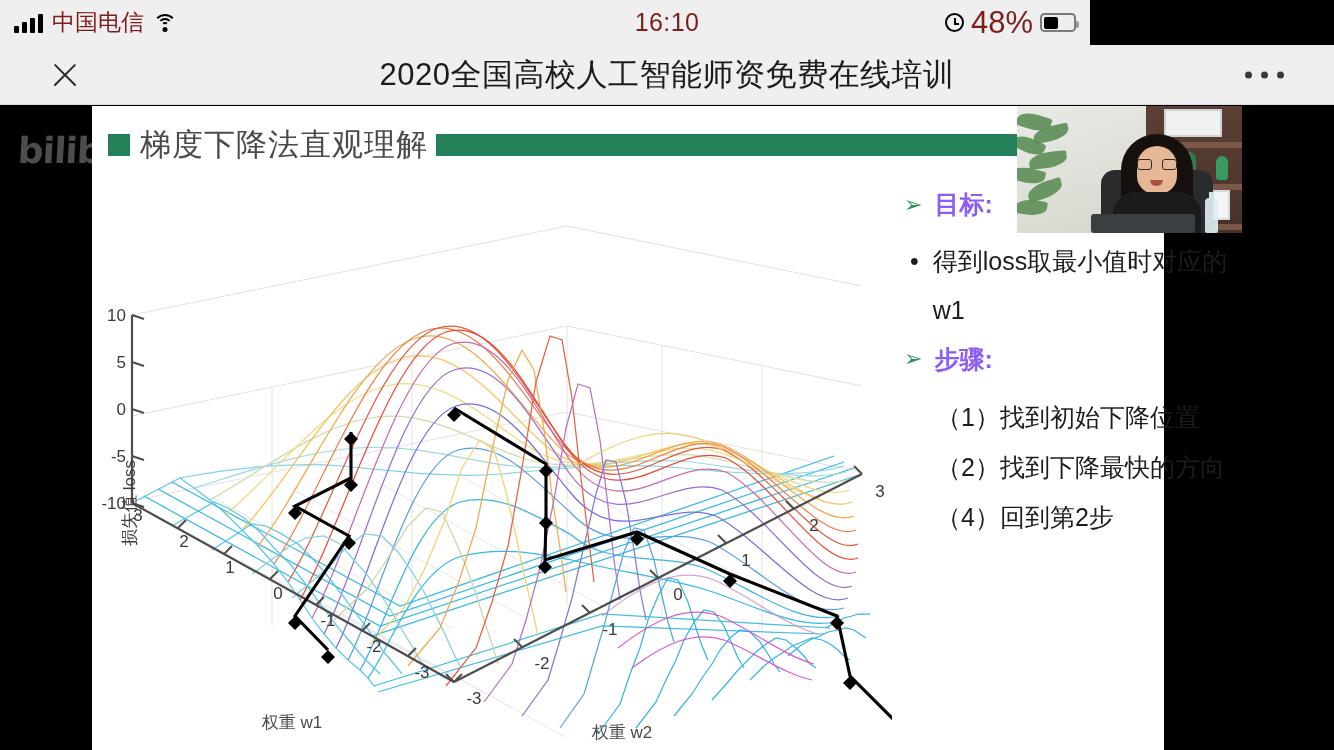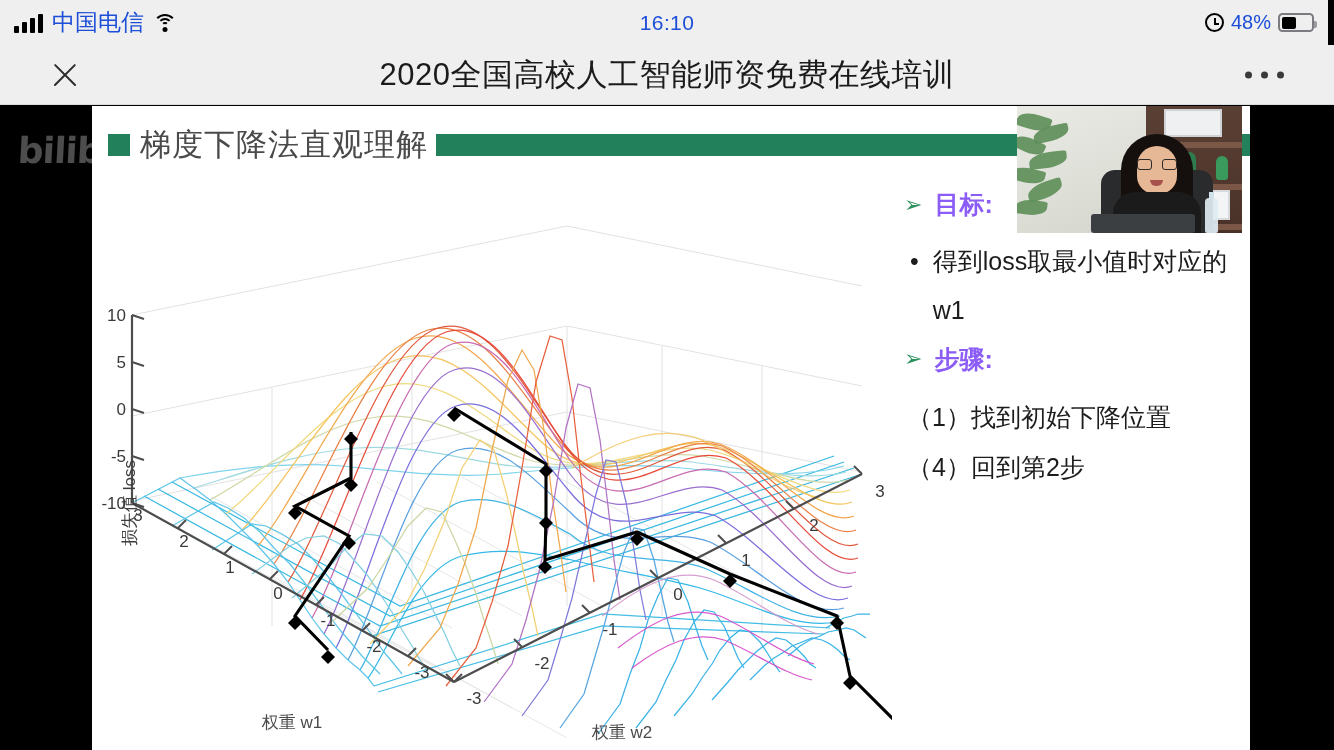--- a/index.html
+++ b/index.html
@@ -6,30 +6,30 @@
   html, body {
     width:1334px; height:750px;
     background:#000;
     font-family:"Liberation Sans","DejaVu Sans",sans-serif;
     overflow:hidden;
   }
   #root { position:relative; width:1334px; height:750px; background:#000; }
 
   
   .statusbar {
-    position:absolute; top:0; left:0; width:1328px; height:45px;
-    background:#efeff0; color:#1d4ed8;
+    position:absolute; top:0; left:0; width:1090px; height:45px;
+    background:#efeff0; color:#7f1d1d;
   }
   .sb-left { position:absolute; left:14px; top:0; height:45px; display:flex; align-items:center; gap:9px; }
   .sb-center { position:absolute; left:0; width:1334px; top:0; height:45px;
                display:flex; align-items:center; justify-content:center; }
   .sb-right { position:absolute; right:14px; top:0; height:45px; display:flex; align-items:center; gap:7px; }
-  .sb-time { font-size:21px; font-weight:400; letter-spacing:.4px; }
+  .sb-time { font-size:25px; font-weight:400; letter-spacing:.4px; }
   .sb-carrier { font-size:23px; font-weight:400; }
-  .sb-batt-text { font-size:20px;text-align:center; }
+  .sb-batt-text { font-size:31px;text-align:center; }
 
   .bars { display:flex; align-items:flex-end; gap:3px; height:20px; }
   .bars i { display:block; width:5px; background:#000; border-radius:1px; }
   .bars i:nth-child(1){height:7px;}
   .bars i:nth-child(2){height:11px;}
   .bars i:nth-child(3){height:15px;}
   .bars i:nth-child(4){height:19px;}
 
   .wifi { position:relative; width:24px; height:18px; }
   .wifi span { position:absolute; left:50%; transform:translateX(-50%);
@@ -74,40 +74,40 @@
   .nav-more i { display:block; width:7px; height:7px; border-radius:50%; background:#3a3a3a; }
 
   
   .player { position:absolute; top:106px; left:0; width:1334px; height:644px; background:#000; }
 
   .bili-mark { position:absolute; left:18px; top:24px; font-size:36px; font-weight:700;
                color:rgba(255,255,255,.30); letter-spacing:-1px;
                font-family:"DejaVu Sans",sans-serif; transform:skewX(-3deg); }
 
   
-  .slide { position:absolute; left:92px; top:0; width:1158px; height:644px; background:#fff; }
+  .slide { position:absolute; left:92px; top:0; width:1072px; height:644px; background:#fff; }
 
   .slide-title-wrap { position:absolute; left:16px; top:18px; right:0; height:42px;
                       display:flex; align-items:center; }
   .title-square { width:22px; height:22px; background:#22805a; flex:0 0 auto; }
   .slide-title { font-size:31px; color:#4a4a4a; font-weight:400;
                  margin:0 8px 0 10px; white-space:nowrap; letter-spacing:1px; }
   .title-bar { height:22px; background:#22805a; flex:1 1 auto; margin-right:0; }
 
   
   .notes { position:absolute; left:812px; top:82px; width:338px; }
   .note-head { display:flex; align-items:center; gap:12px; margin-bottom:16px; }
   .arrow-bullet { color:#2e9160; font-size:22px; line-height:1; }
   .note-head-text { color:#8b5cf6; font-size:25px; font-weight:700; }
   .note-bullet { display:flex; gap:14px; font-size:25px; color:#1c1c1c; line-height:1.95;
                  margin-left:6px; }
   .dot { font-size:25px; line-height:1.95; }
   .note-sub { font-size:25px; color:#1c1c1c; margin-left:48px; line-height:1.95; }
   .steps { margin-top:8px; }
-  .step-item { font-size:25px; color:#1c1c1c; margin-left:3px; line-height:2.0; white-space:nowrap; }
+  .step-item { font-size:25px; color:#1c1c1c; margin-left:32px; line-height:2.0; white-space:nowrap; }
 
   
   .figure { position:absolute; left:10px; top:110px; width:790px; height:540px; }
   .figure svg { display:block; }
   .zlabel { position:absolute; left:16px; top:330px; transform:rotate(-90deg);
             transform-origin:left top; font-size:17px; color:#3d3d3d; white-space:nowrap; }
   .axtick { font-size:17px; fill:#3a3a3a; font-family:"Liberation Sans",sans-serif; }
   .axname { font-size:17px; fill:#4a4a4a; font-family:"Liberation Sans",sans-serif; }
 
   
@@ -458,20 +458,21 @@
           <span class="dot">•</span>
           <span>得到loss取最小值时对应的w1</span>
         </div>
 
         <div class="steps">
           <div class="note-head">
             <span class="arrow-bullet">➢</span>
             <span class="note-head-text">步骤:</span>
           </div>
           <div class="step-item">（1）找到初始下降位置</div>
+          <div class="step-item">（2）找到下降最快的方向</div>
           <div class="step-item">（4）回到第2步</div>
         </div>
       </div>
     </div>
 
     <div class="webcam">
       <div class="wc-wall"></div>
       <div class="wc-shelf">
         <span class="board b1"></span>
           <span class="board b2"></span>

